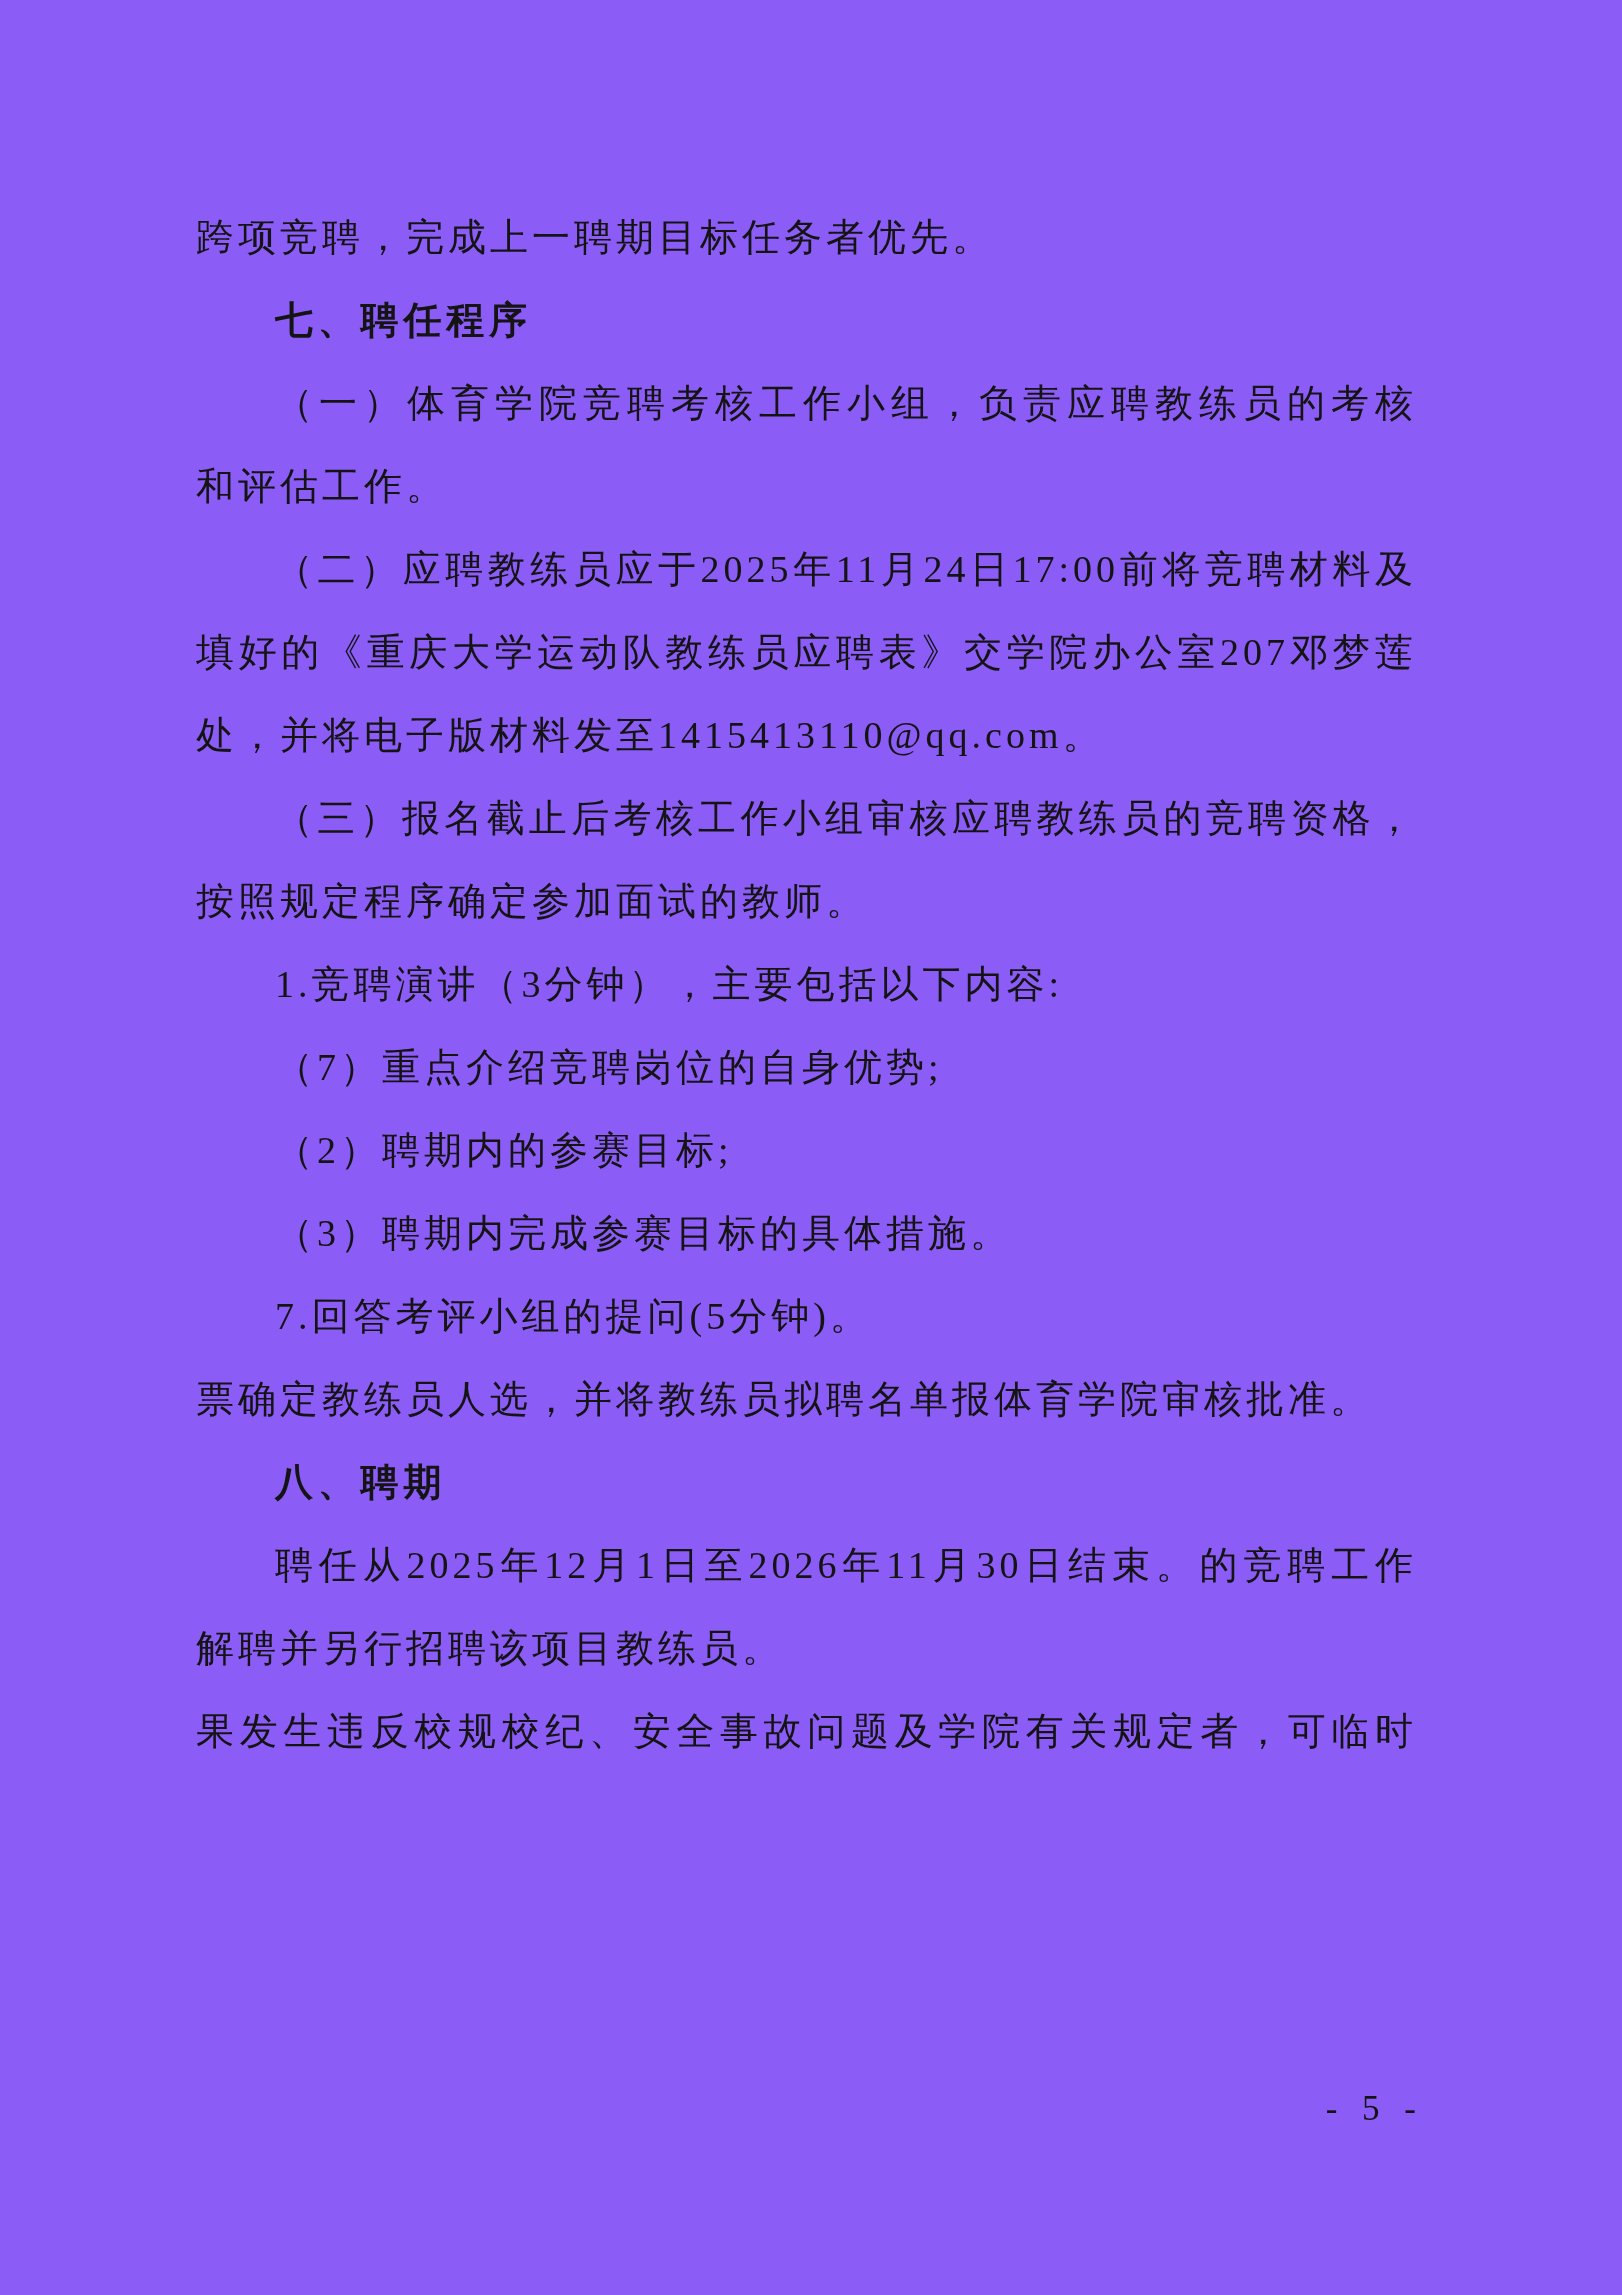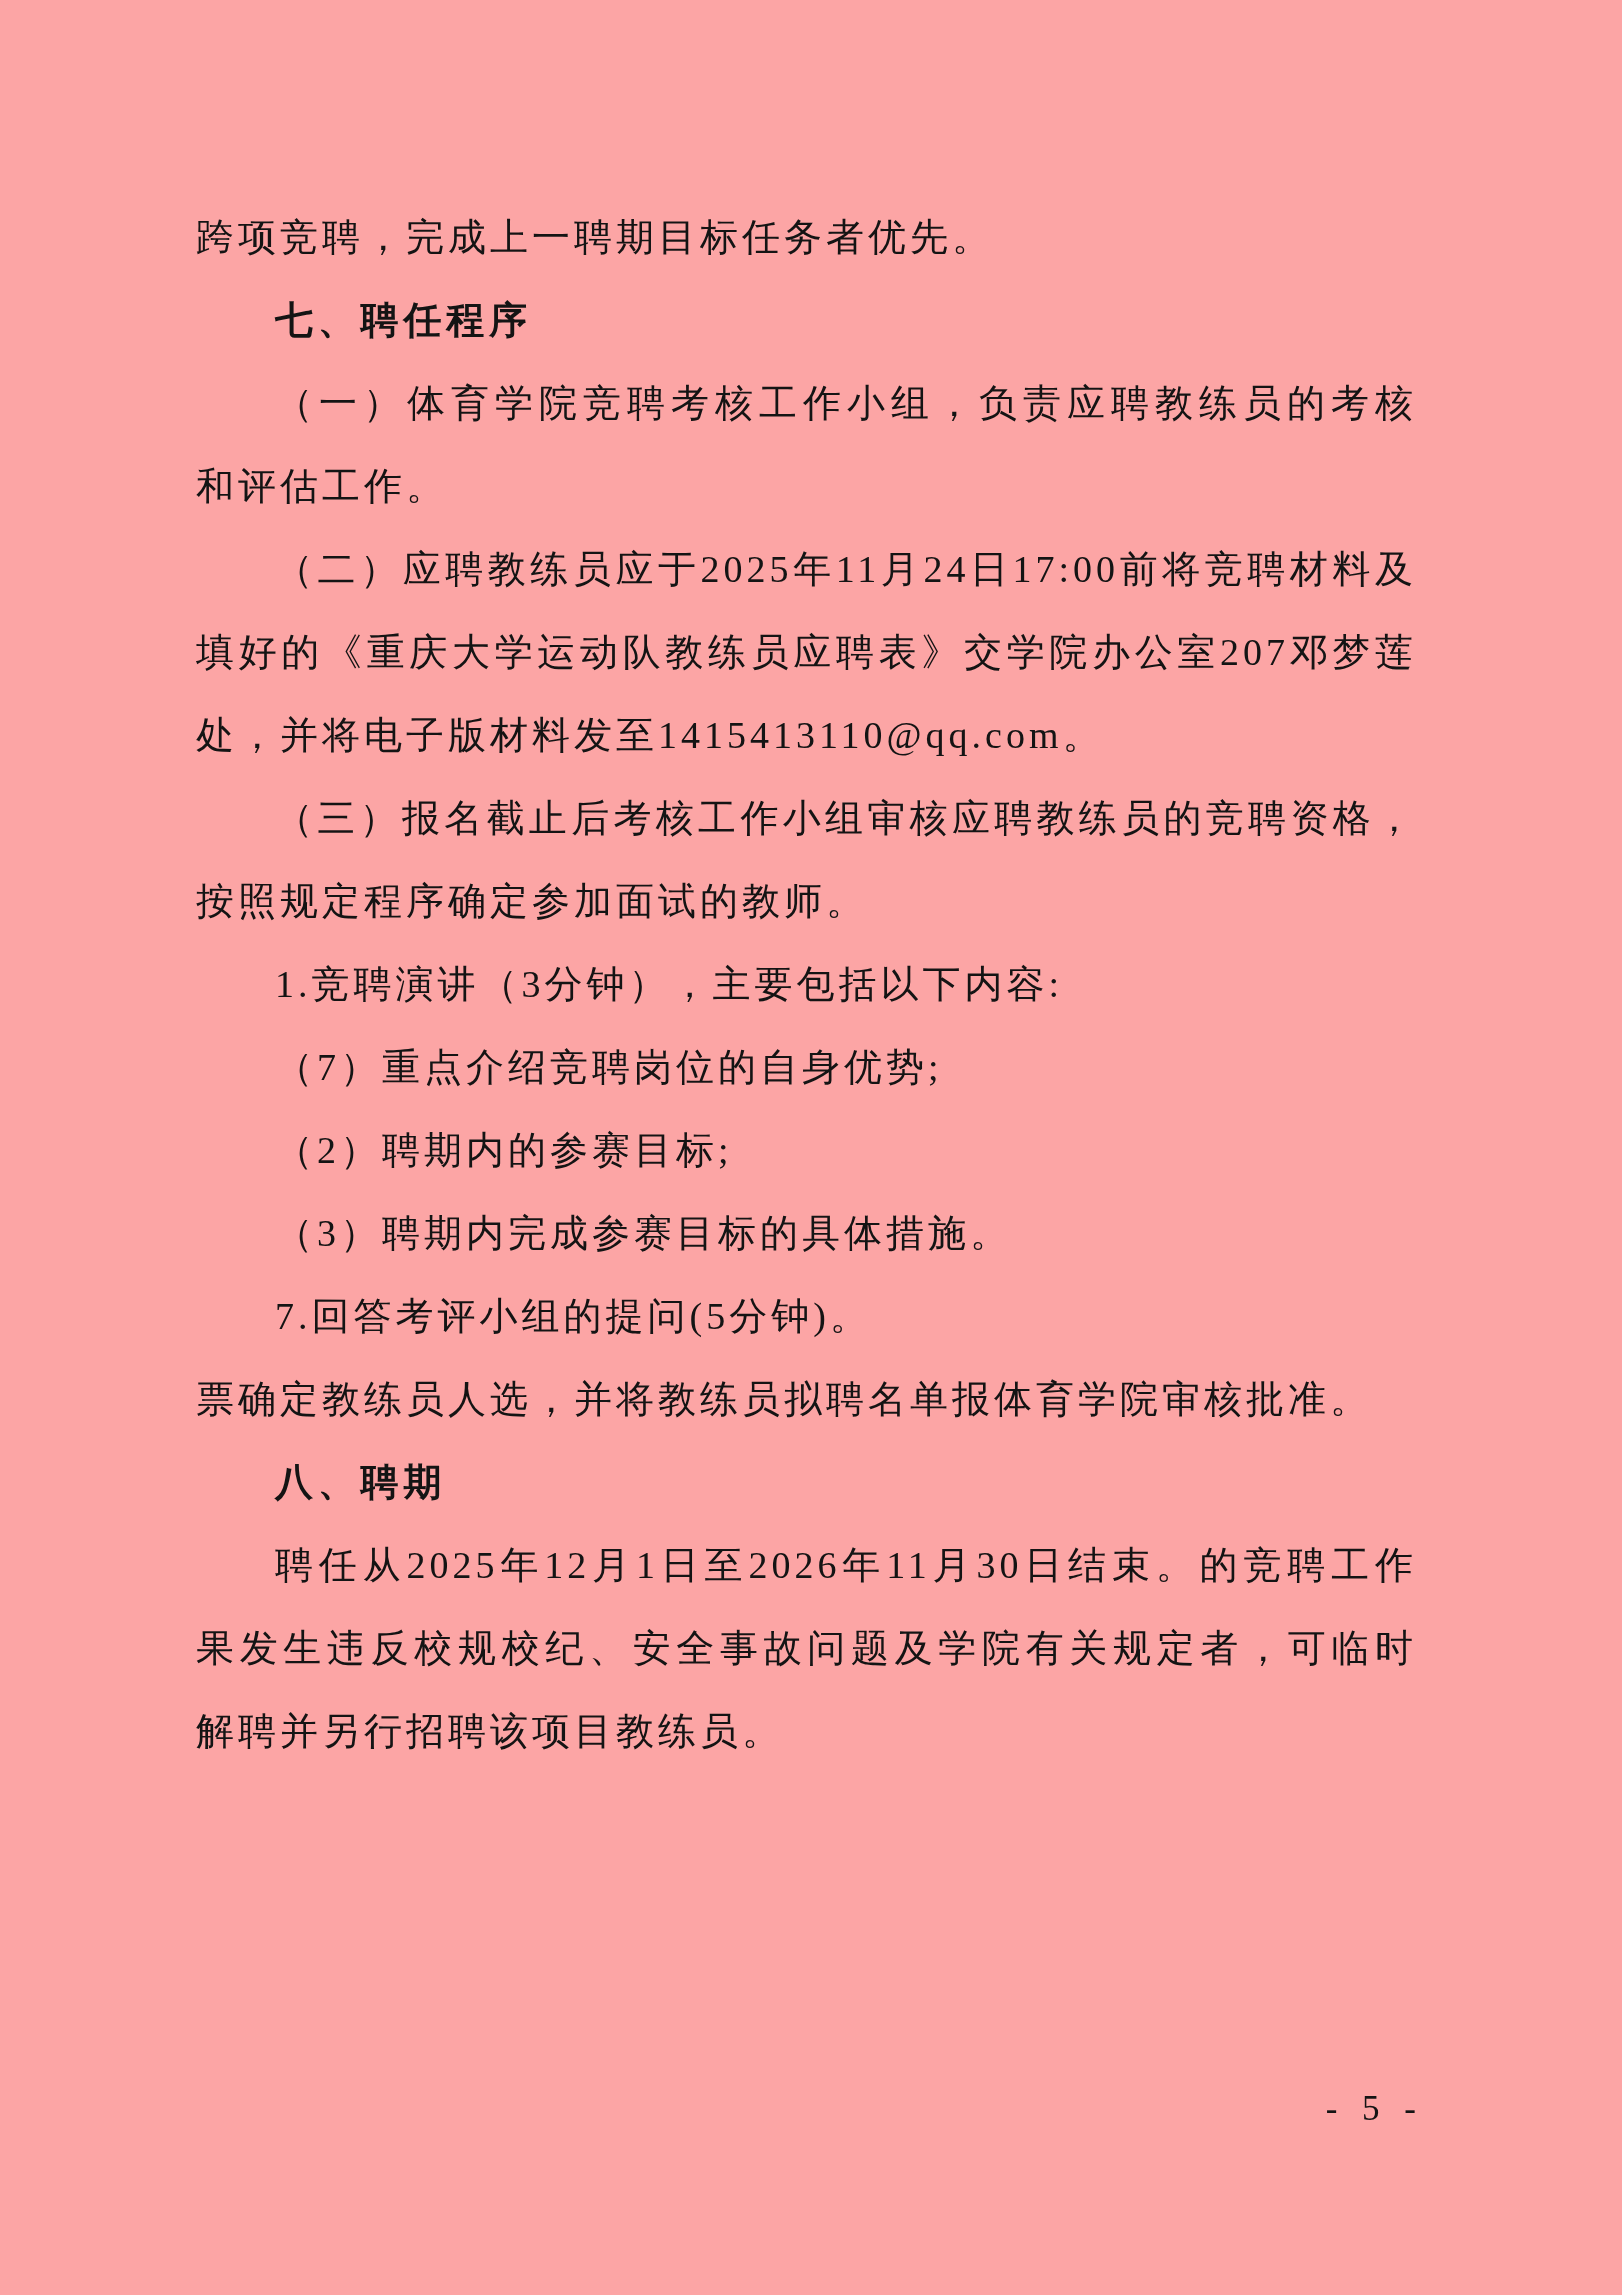--- a/index.html
+++ b/index.html
@@ -4,21 +4,21 @@
 <style>
   html, body {
     margin: 0;
     padding: 0;
     background: #ffffff;
   }
   .page {
     position: relative;
     width: 1622px;
     height: 2295px;
-    background: #fca5a5;
+    background: #8b5cf6;
     overflow: hidden;
     font-family: "Liberation Serif", "DejaVu Serif", serif;
     color: #111111;
   }
   .doc-body {
     position: absolute;
     left: 196px;
     top: 196px;
     width: 1221px;
   }
@@ -67,18 +67,18 @@
       <div class="line indent fill">（三）报名截止后考核工作小组审核应聘教练员的竞聘资格，</div>
       <div class="line">按照规定程序确定参加面试的教师。</div>
       <div class="line indent">1.竞聘演讲（3分钟），主要包括以下内容:</div>
       <div class="line indent">（7）重点介绍竞聘岗位的自身优势;</div>
       <div class="line indent">（2）聘期内的参赛目标;</div>
       <div class="line indent">（3）聘期内完成参赛目标的具体措施。</div>
       <div class="line indent">7.回答考评小组的提问(5分钟)。</div>
       <div class="line">票确定教练员人选，并将教练员拟聘名单报体育学院审核批准。</div>
       <div class="line indent bold">八、聘期</div>
       <div class="line indent fill">聘任从2025年12月1日至2026年11月30日结束。的竞聘工作</div>
+      <div class="line">解聘并另行招聘该项目教练员。</div>
       <div class="line fill">果发生违反校规校纪、安全事故问题及学院有关规定者，可临时</div>
-      <div class="line">解聘并另行招聘该项目教练员。</div>
     </div>
   <div class="pagenum">- 5 -</div>
 </div>
 
 
 </body></html>

